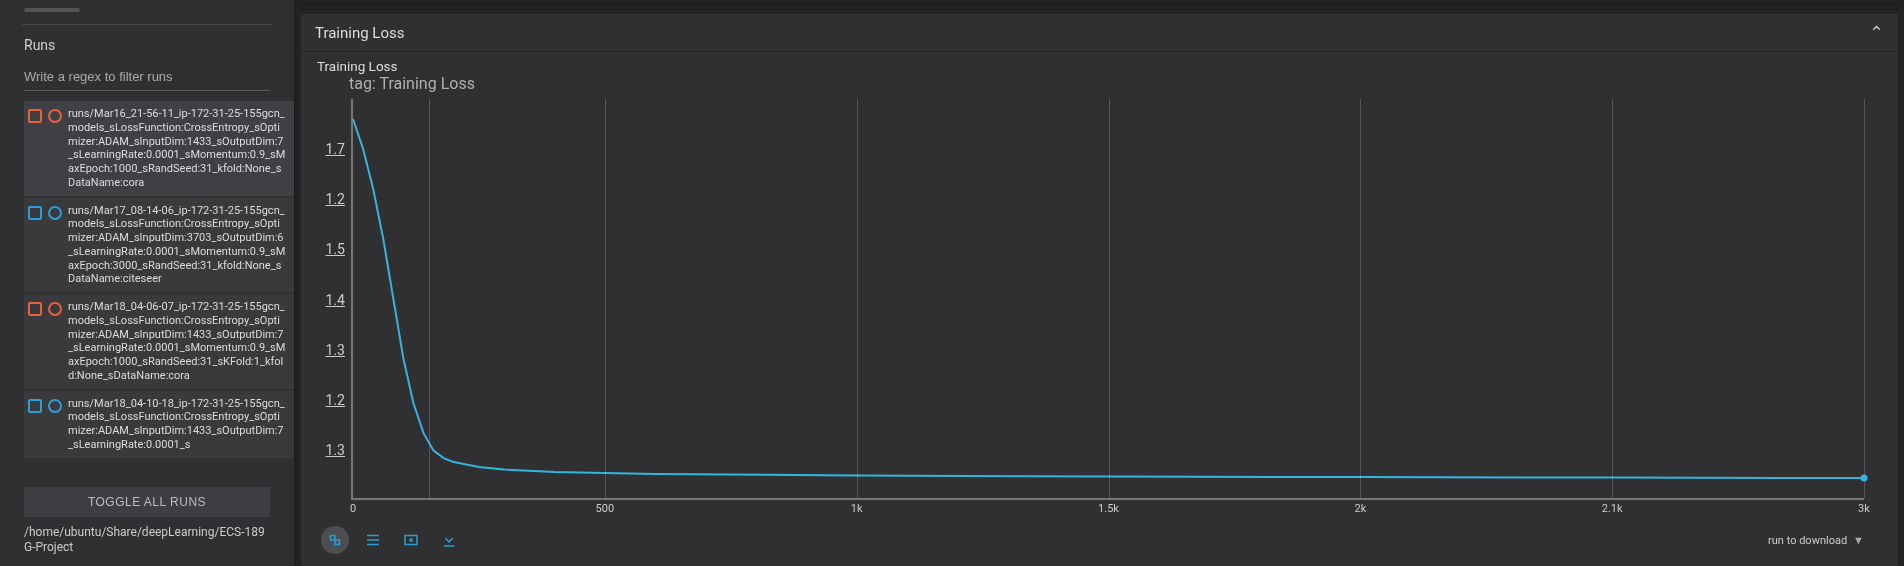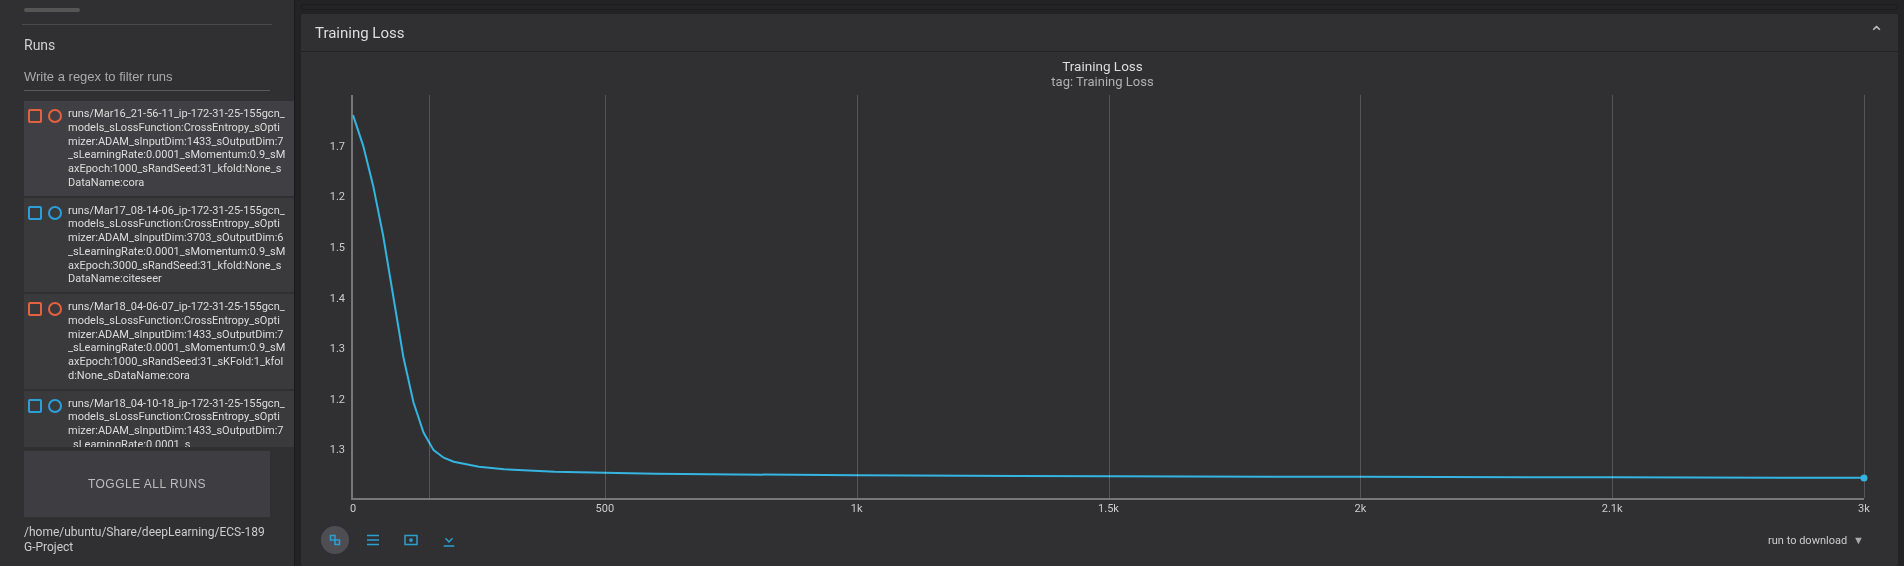--- a/index.html
+++ b/index.html
@@ -90,21 +90,21 @@
     word-break: break-all;
     flex: 1;
   }
   .toggle-all {
     margin: 4px 24px 0 24px;
     background: #3e3e42;
     border: none;
     color: #bdbdbd;
     font-size: 12px;
     letter-spacing: 0.5px;
-    padding: 26px;
+    padding: 8px;
     cursor: pointer;
     text-align: center;
   }
   .logdir {
     padding: 8px 24px 0 24px;
     font-size: 12px;
     color: #ccc;
     line-height: 1.3;
     word-break: break-all;
   }
@@ -117,50 +117,50 @@
     flex-direction: column;
   }
   .blank-strip { height: 6px; background:#232326; border:1px solid #1c1c1e; border-radius:2px; margin-bottom:4px;}
   .panel {
     flex: 1;
     background: #303033;
     border-radius: 2px;
     display: flex;
     flex-direction: column;
     overflow: hidden;
-    text-align: center;
   }
   .panel-header {
     display: flex;
     align-items: center;
     justify-content: space-between;
     padding: 8px 14px;
     border-bottom: 1px solid #232326;
   }
   .panel-title { font-size: 15px; color: #ddd; }
   .collapse-chev { color: #bbb; font-size:18px; cursor:pointer; user-select:none;}
   .panel-body { flex: 1; padding: 6px 10px 6px 10px; display:flex; flex-direction:column;}
   .chart-labels { padding: 0 0 2px 6px; }
   .chart-labels .ctitle { font-size: 13.5px; color: #ddd; }
-  .chart-labels .ctag { font-size: 13px; color: #b0b0b0; }
+  .chart-labels .ctag { font-size: 16px; color: #b0b0b0; margin-left: 32px; }
   .chart-wrap {
     flex: 1;
     display: flex;
     padding: 4px 0 0 0;
   }
   .yaxis {
     width: 40px;
     position: relative;
   }
   .ytick {
     position: absolute;
     right: 6px;
-    font-size: 11px;
+    font-size: 14px;
     color: #ccc;
     transform: translateY(-50%);
+    text-decoration: underline;
   }
   .plot {
     flex: 1;
     position: relative;
     border-left: 2px solid #777;
     border-bottom: 2px solid #777;
     margin-right: 24px;
   }
   .gridline-v {
     position: absolute;

